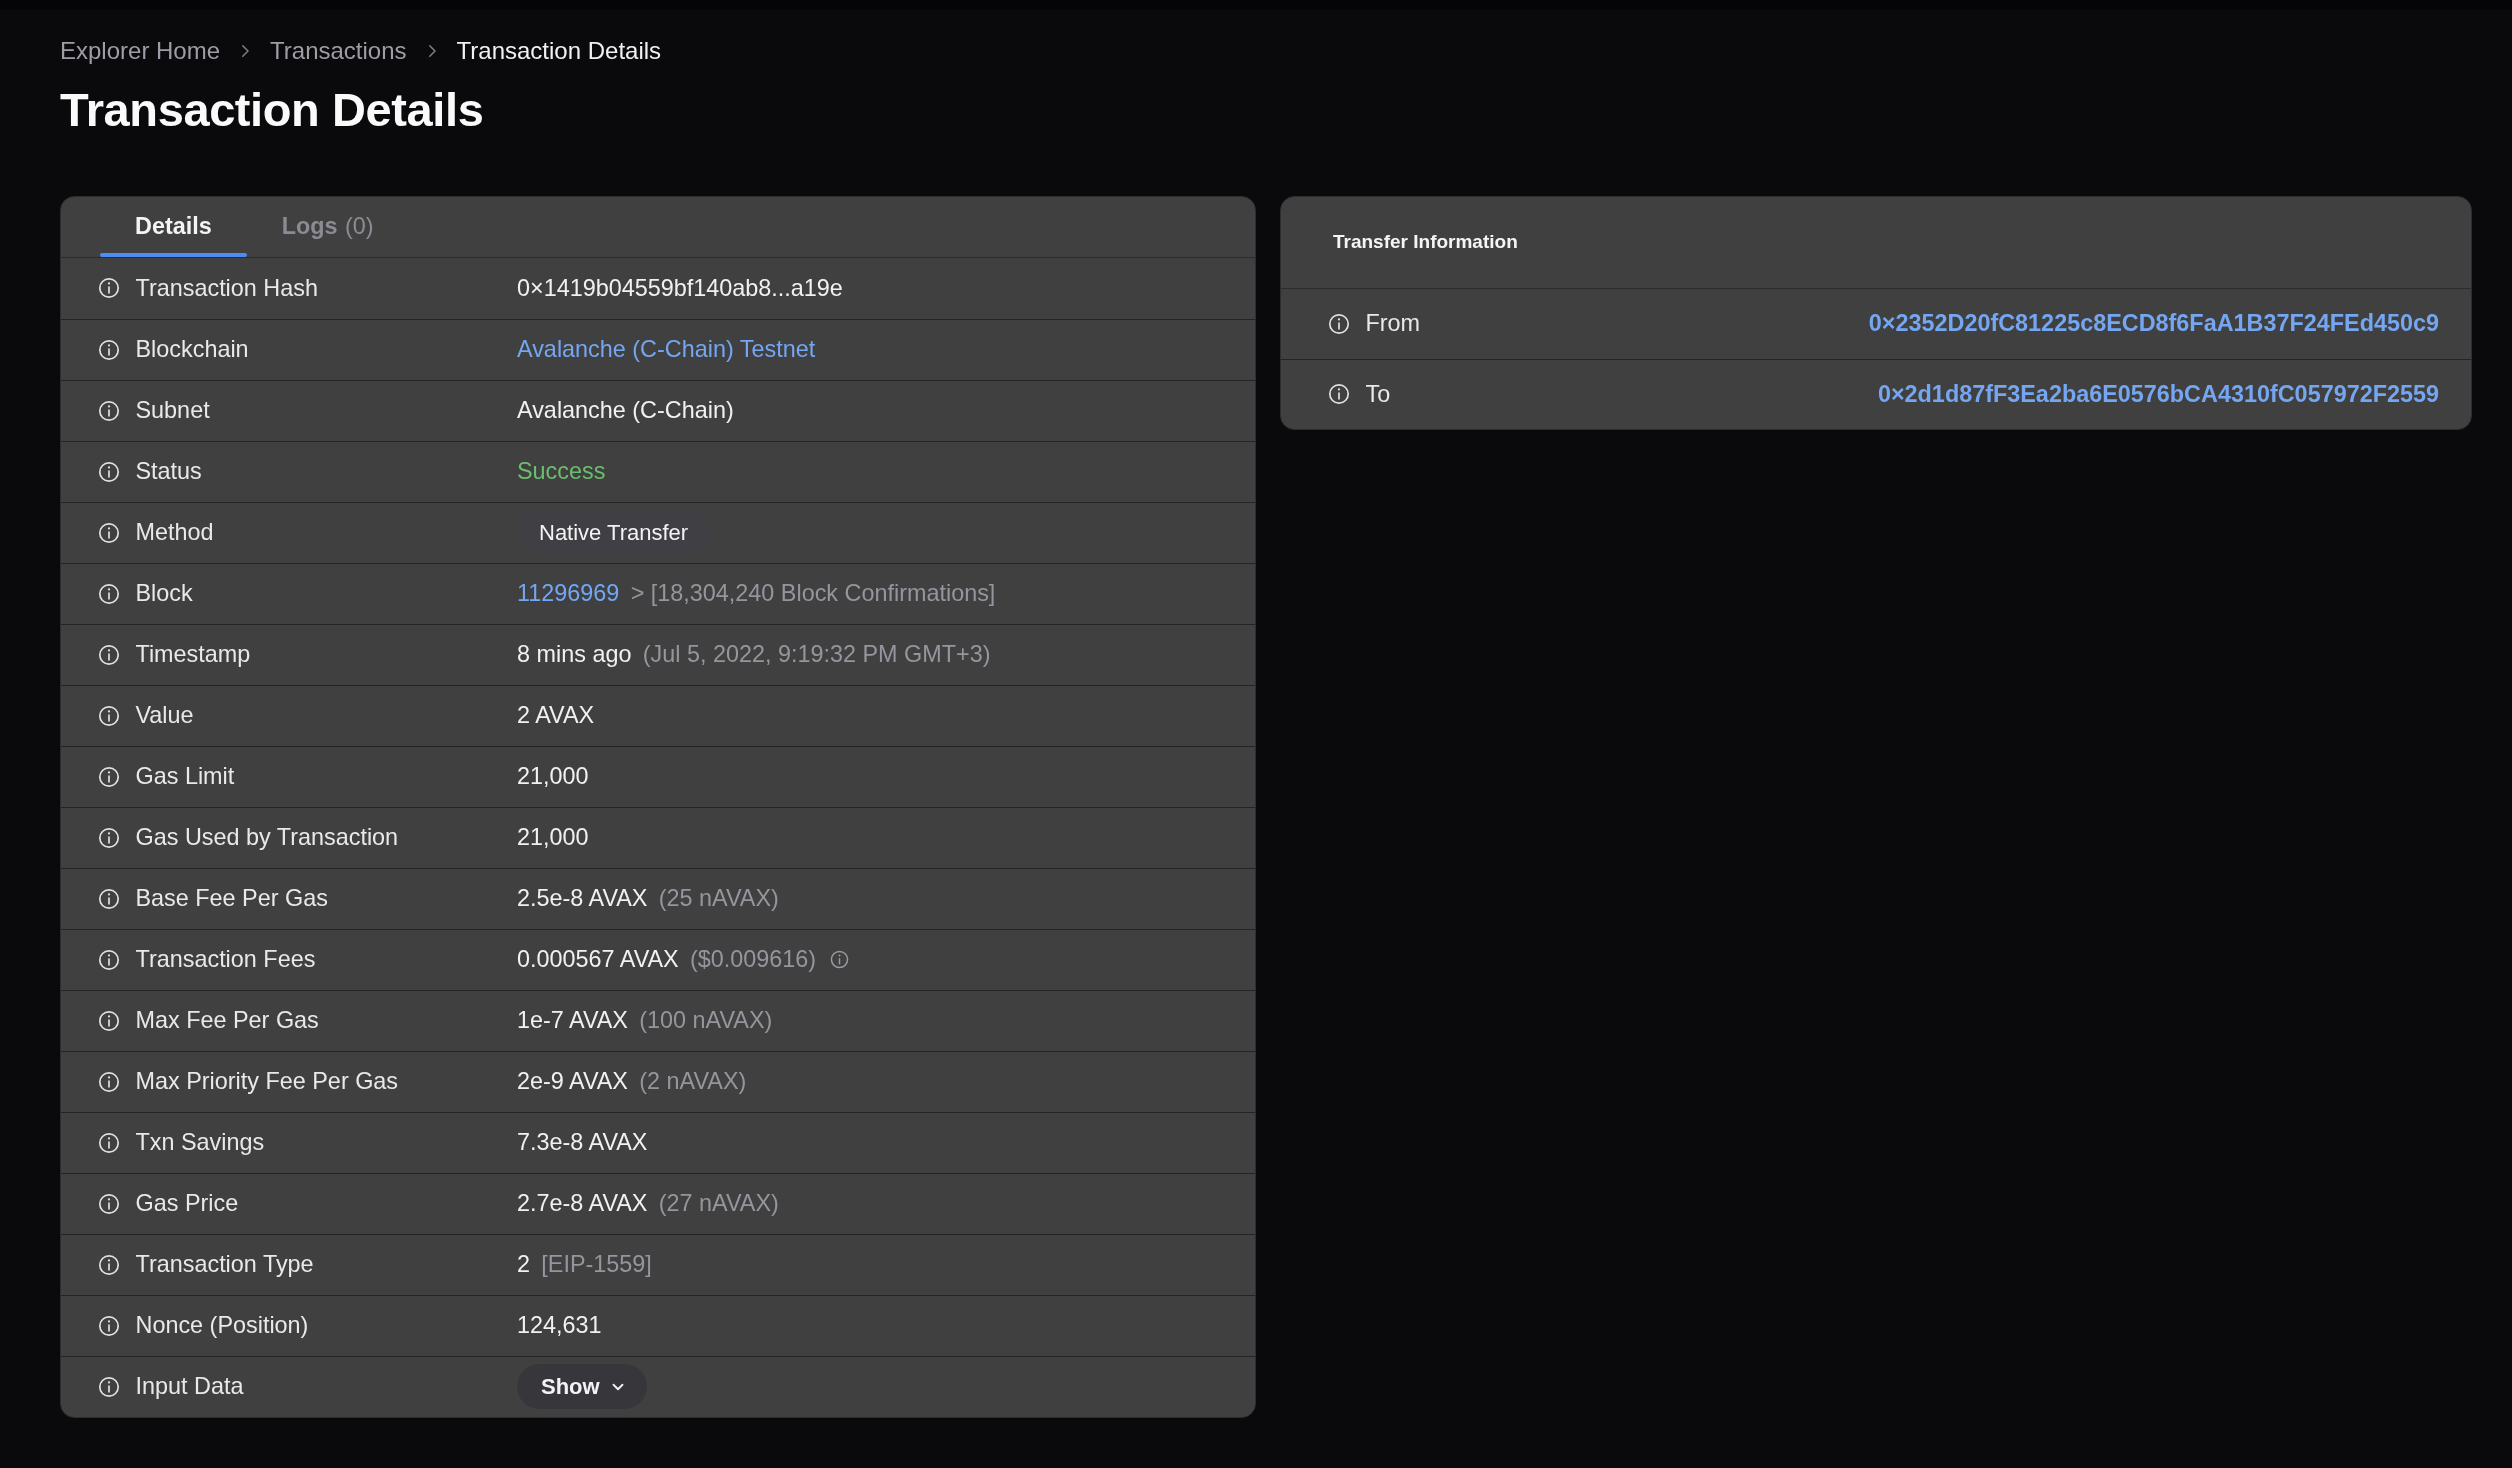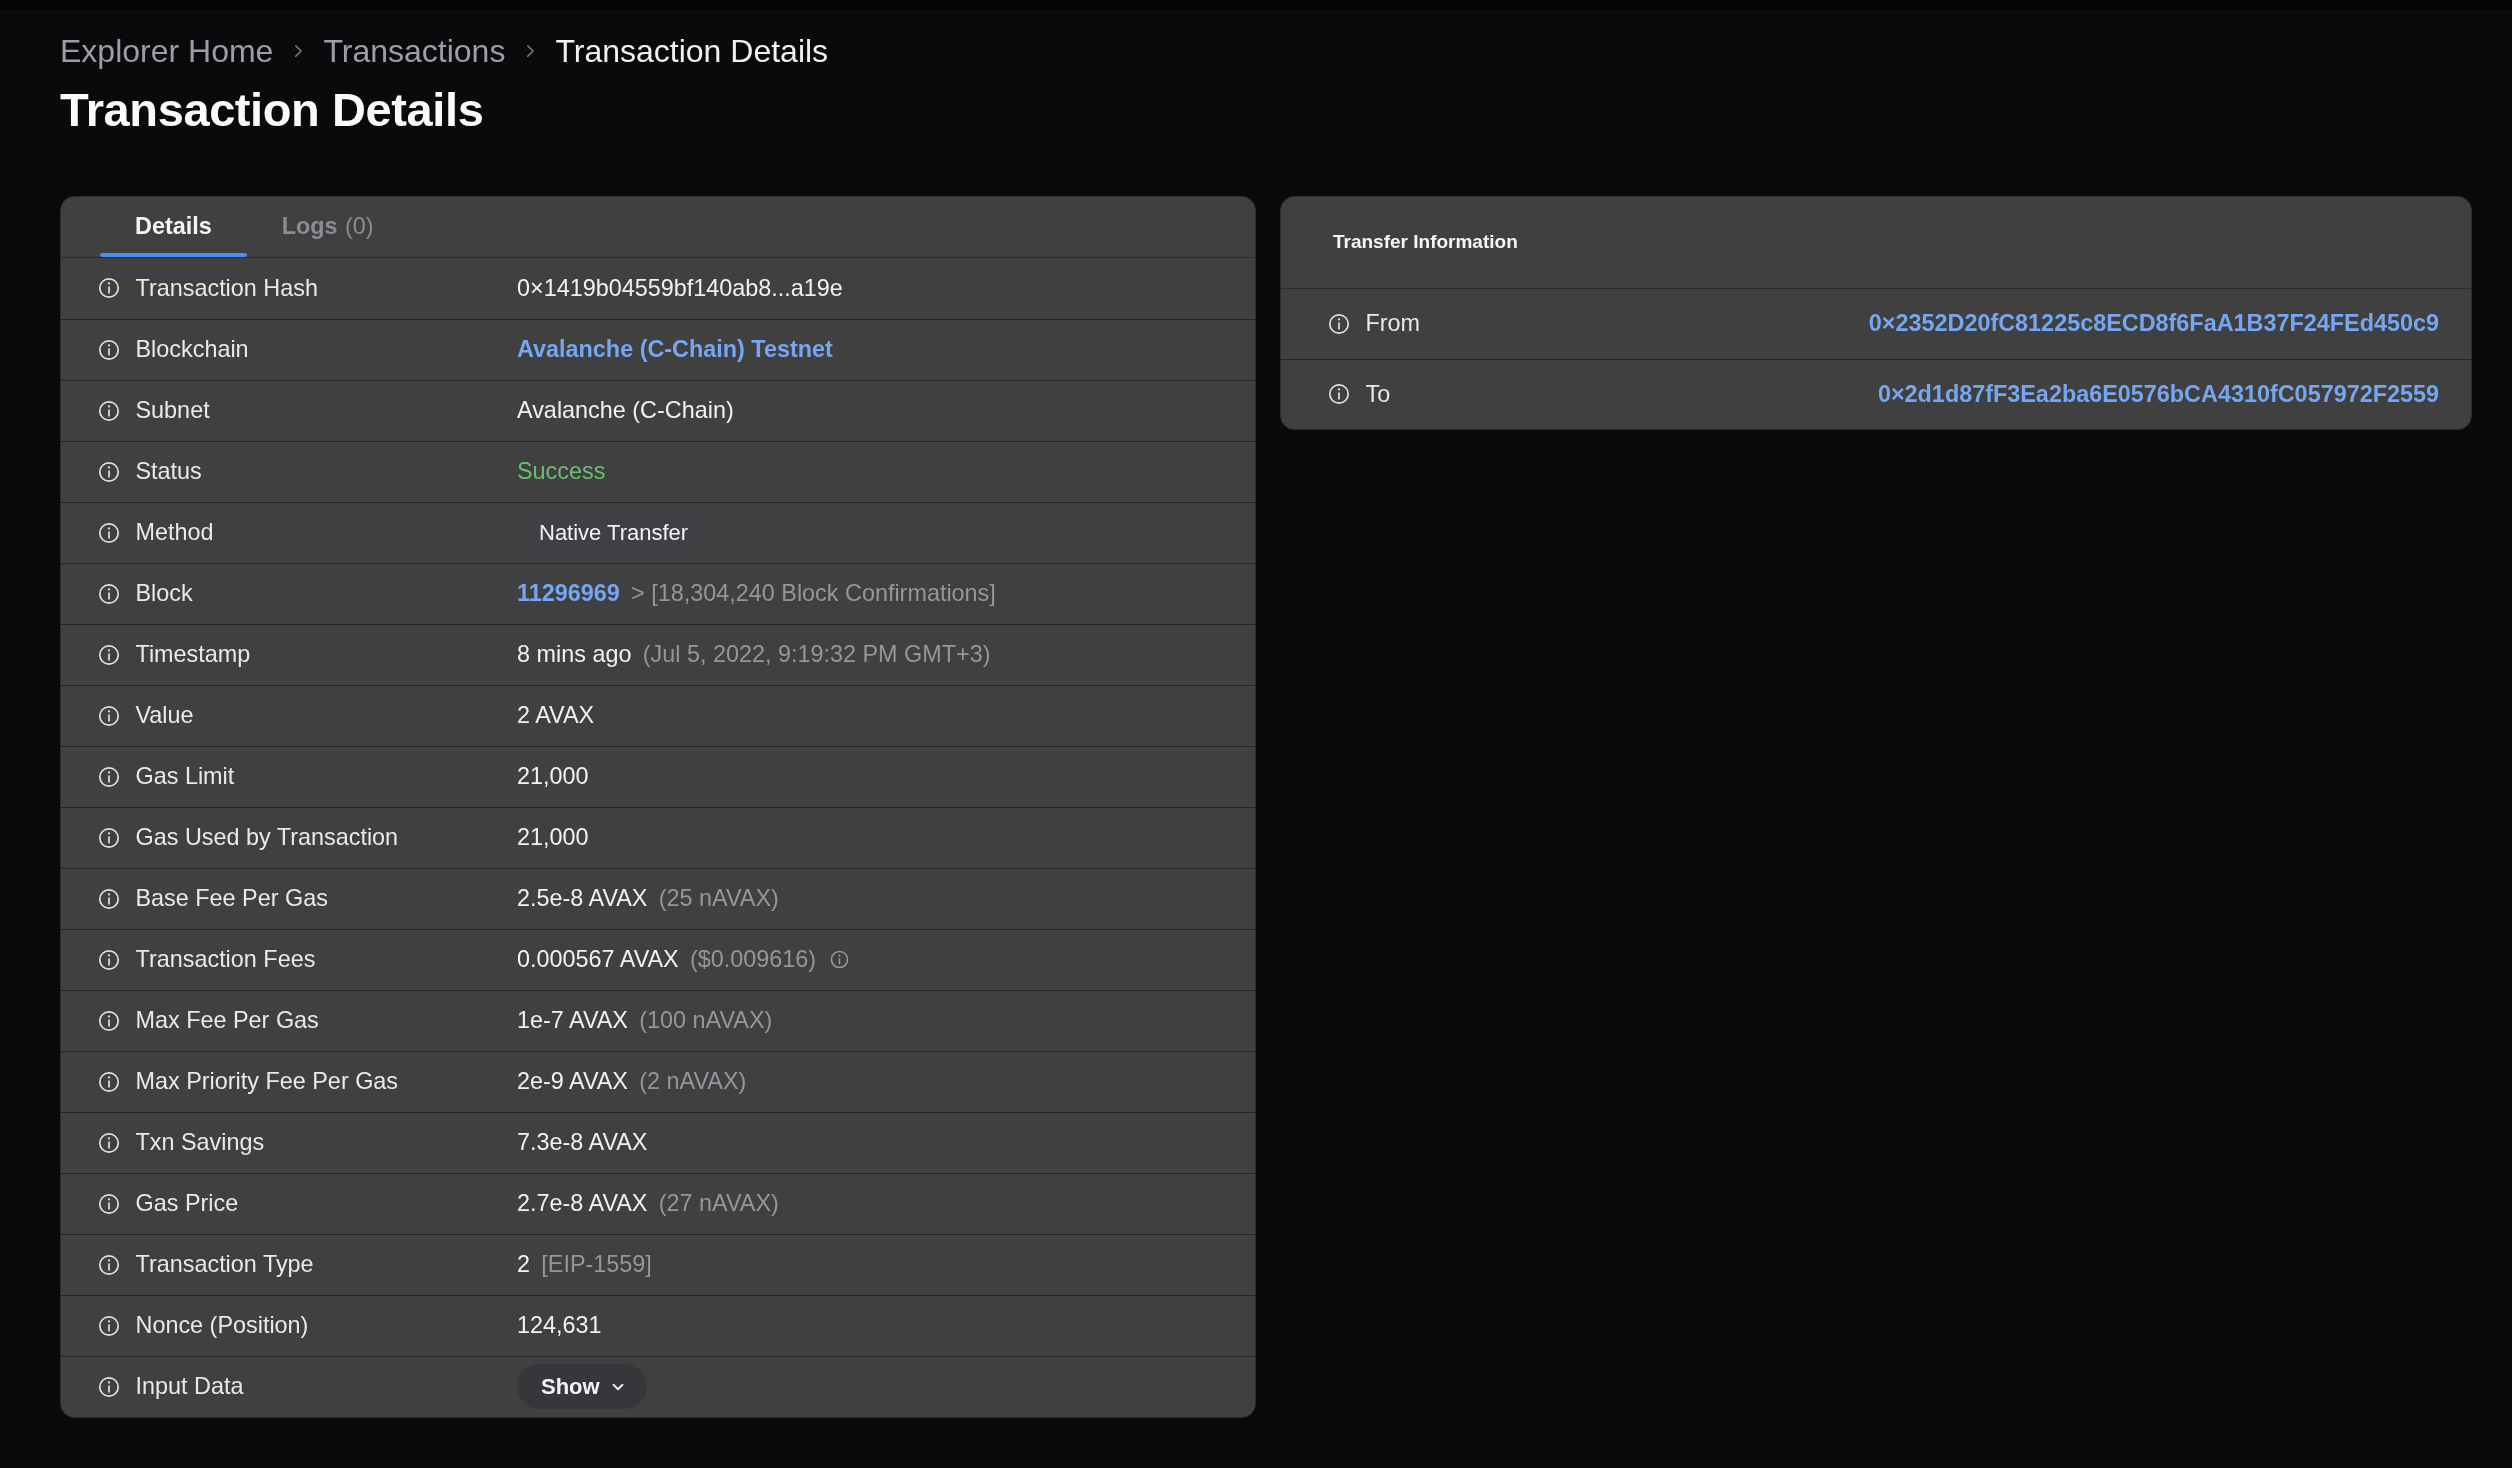--- a/index.html
+++ b/index.html
@@ -8,21 +8,21 @@
     width: 2512px; height: 1469px;
     background: #0a0a0c;
     font-family: "Liberation Sans", sans-serif;
     color: #eceded;
     overflow: hidden;
   }
   .top-strip { height: 9.7px; background: #050507; }
   .page { padding: 24px 40px 0 60px; }
 
   
-  .breadcrumb { display: flex; align-items: center; gap: 16px; height: 35px; font-size: 32px; color: #9d9da5; }
+  .breadcrumb { display: flex; align-items: center; gap: 16px; height: 35px; font-size: 24px; color: #9d9da5; }
   .breadcrumb a.crumb { color: #9d9da5; text-decoration: none; cursor: pointer; }
   .breadcrumb .crumb.current { color: #f1f1f3; }
   .crumb-sep { display: flex; align-items: center; color: #7e7e86; }
 
   
   h1.page-title { margin: 13px 0 0; font-size: 47px; line-height: 56px; font-weight: 700; color: #fafafb; letter-spacing: -0.4px; }
 
   
   .cards { display: flex; gap: 24px; margin-top: 58px; align-items: flex-start; }
   .card { background: #404040; border: 0.8px solid #2d2d30; border-radius: 14.5px; overflow: hidden; }
@@ -39,21 +39,21 @@
   
   .row { display: flex; align-items: center; height: 61px; padding: 0 32px 0 36px; }
   .row + .row { border-top: 0.8px solid #242428; }
   .row-left { display: flex; align-items: center; gap: 14.5px; width: 420px; flex-shrink: 0; }
   .info-ic { width: 24px; height: 24px; color: #dfe0e3; display: flex; align-items: center; }
   .info-ic svg { width: 24px; height: 24px; }
   .label { font-size: 23.4px; color: #e8e9eb; }
   .row-value { display: flex; align-items: center; gap: 11.3px; font-size: 23.4px; }
   .val { color: #f0f1f3; }
   .sub { color: #95959d; }
-  .link { color: #74a6f1; font-weight: 700; text-decoration: none; cursor: pointer; }
+  .link { color: #74a6f1; font-weight: 400; text-decoration: none; cursor: pointer; }
   .link.address { font-weight: 600; }
   .val.success { color: #6abf6e; }
   .badge { background: #404044; border-radius: 805px; padding: 9px 22px; font-size: 22px; font-weight: 500; color: #f3f3f5; }
   .pill-btn { display: inline-flex; align-items: center; gap: 9.7px; background: #37373b; border: none; border-radius: 805px; padding: 9.7px 19.3px 9.7px 24px; font-size: 22px; font-weight: 600; color: #f3f3f5; cursor: pointer; font-family: inherit; }
   .pill-btn svg { width: 18px; height: 18px; }
   .fee-info { width: 21px; height: 21px; color: #9a9aa2; display: flex; align-items: center; margin-left: 1.6px; }
   .fee-info svg { width: 21px; height: 21px; }
 
   
   .t-header { display: flex; align-items: center; height: 92px; padding: 0 52px; font-size: 19px; font-weight: 700; color: #f5f5f7; border-bottom: 0.8px solid #2c2c2f; }

